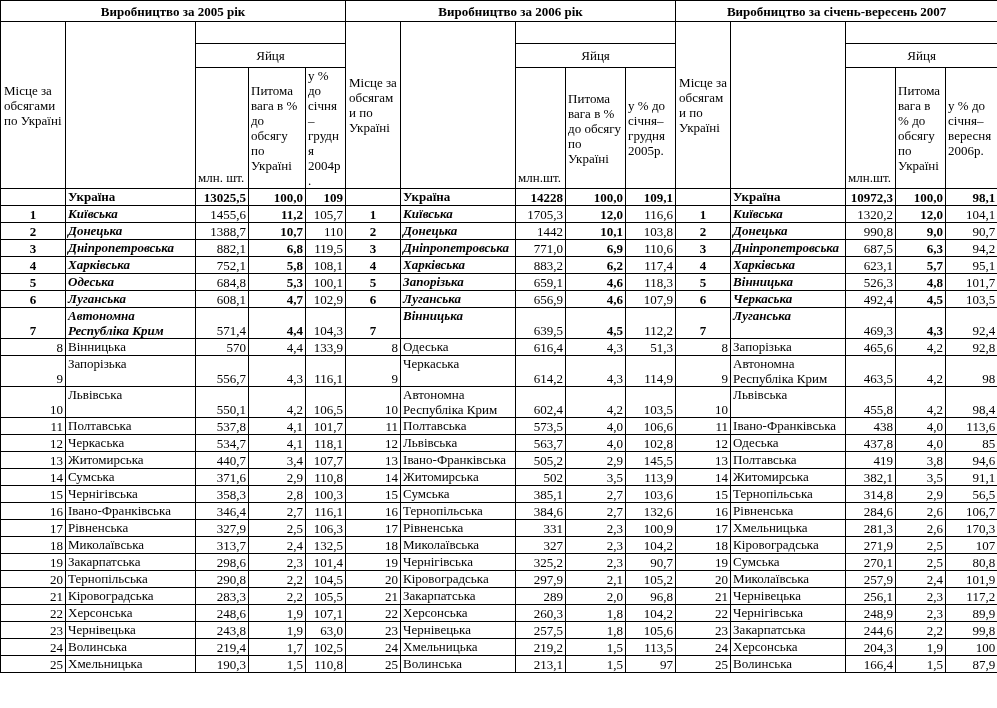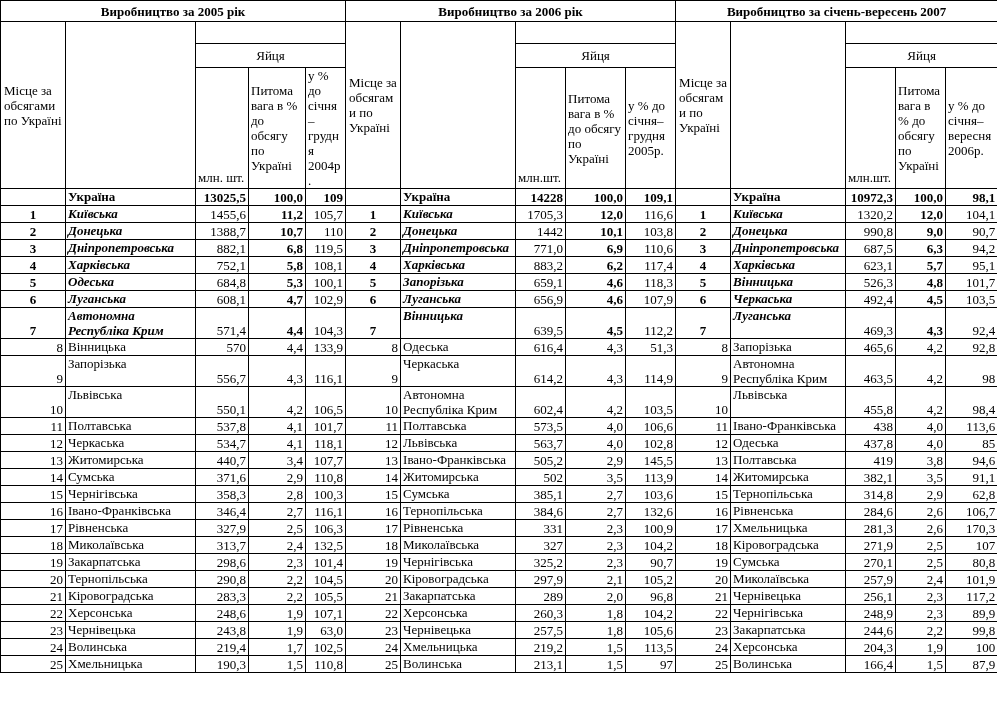--- a/index.html
+++ b/index.html
@@ -353,21 +353,21 @@
         <td class="num">100,3</td>
         <td class="place">15</td>
         <td class="name">Сумська</td>
         <td class="num">385,1</td>
         <td class="num">2,7</td>
         <td class="num">103,6</td>
         <td class="place">15</td>
         <td class="name">Тернопільська</td>
         <td class="num">314,8</td>
         <td class="num">2,9</td>
-        <td class="num">62,8</td>
+        <td class="num">56,5</td>
       </tr>
       <tr>
         <td class="place">16</td>
         <td class="name">Івано-Франківська</td>
         <td class="num">346,4</td>
         <td class="num">2,7</td>
         <td class="num">116,1</td>
         <td class="place">16</td>
         <td class="name">Тернопільська</td>
         <td class="num">384,6</td>

